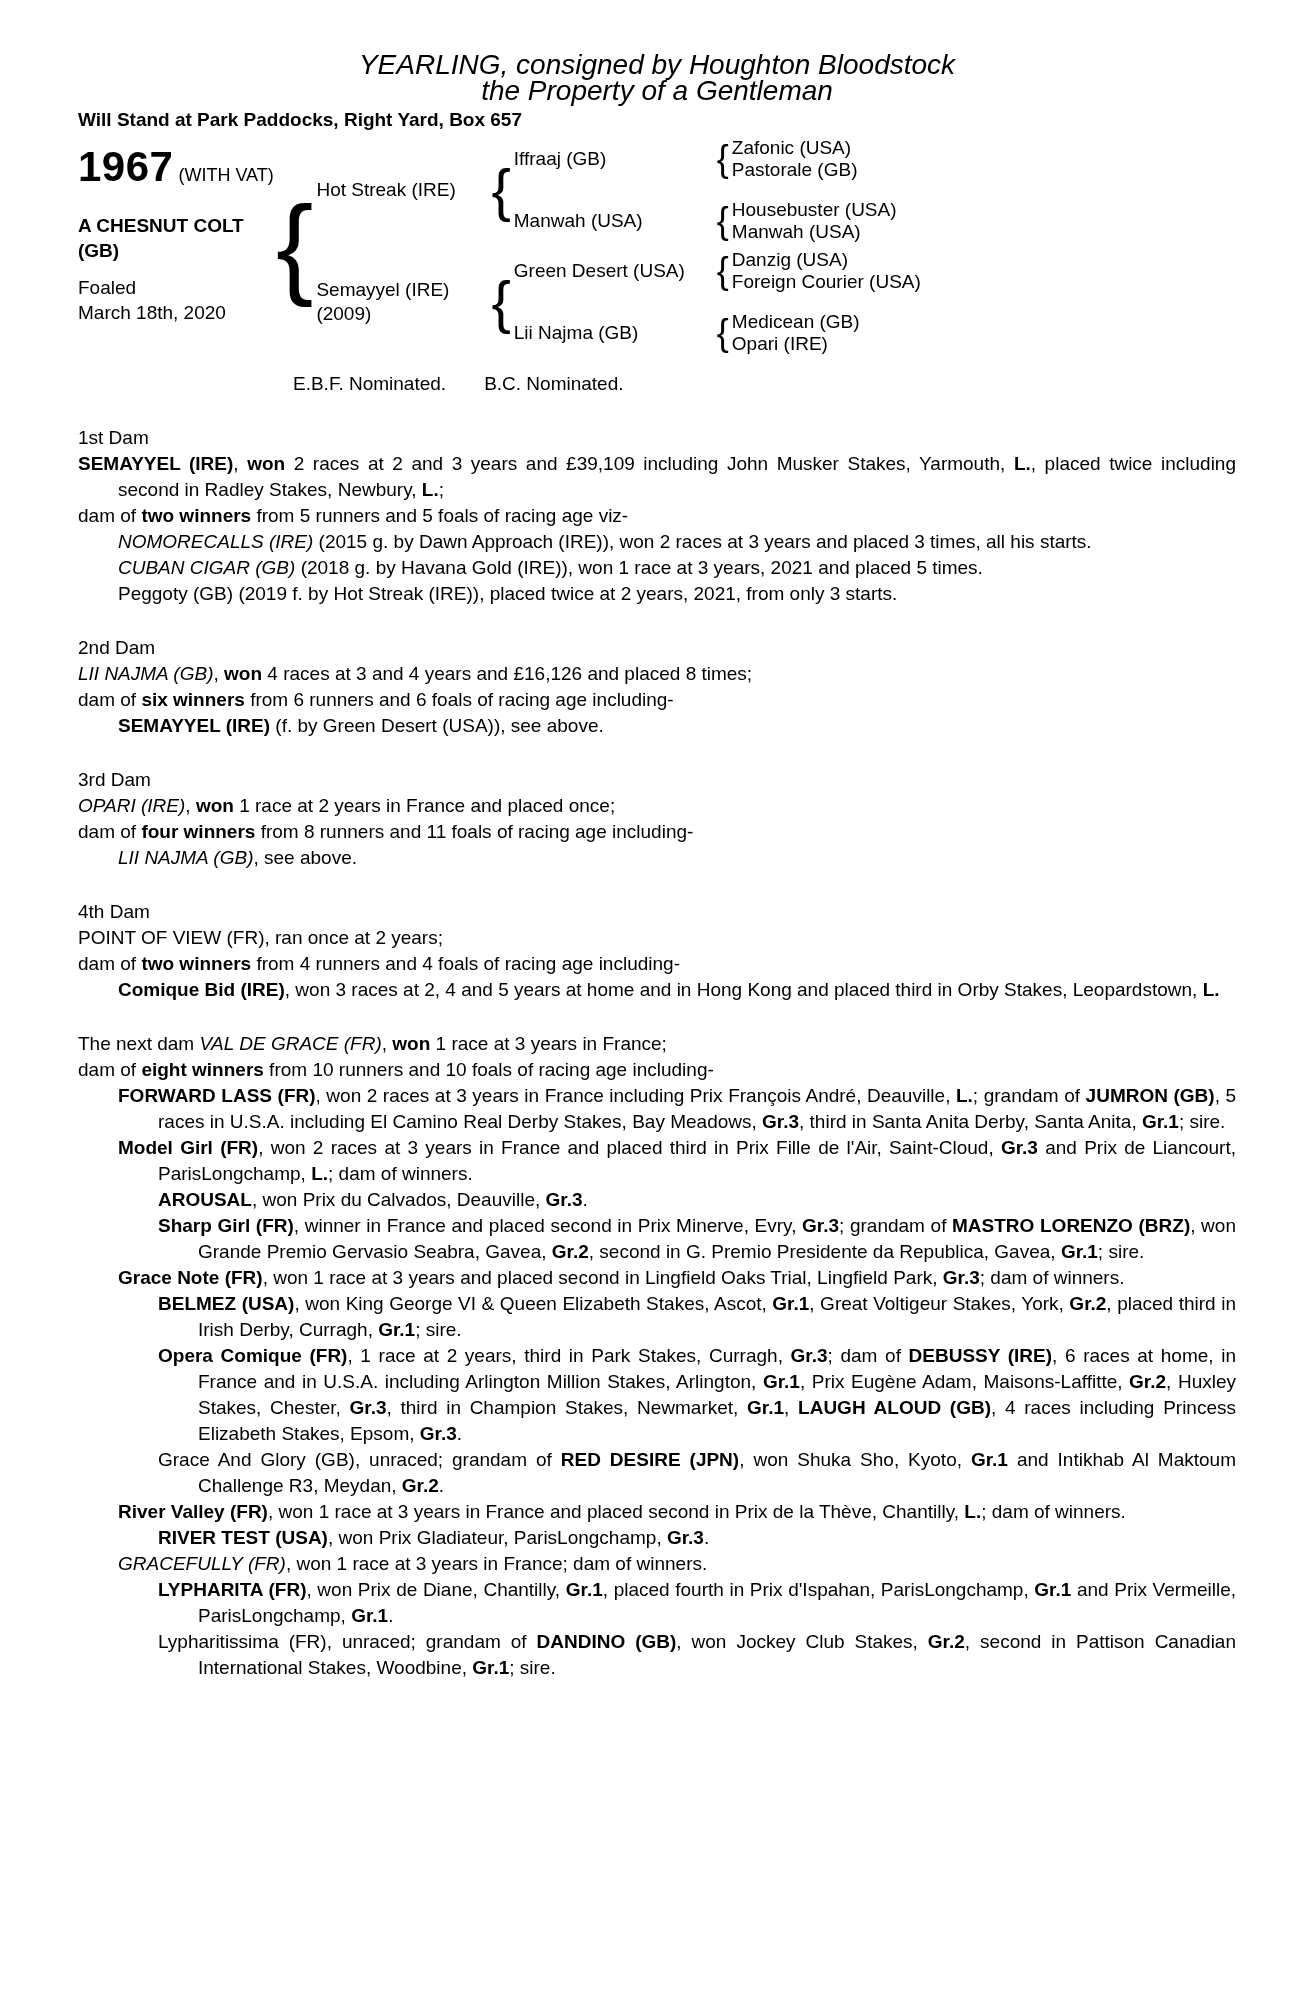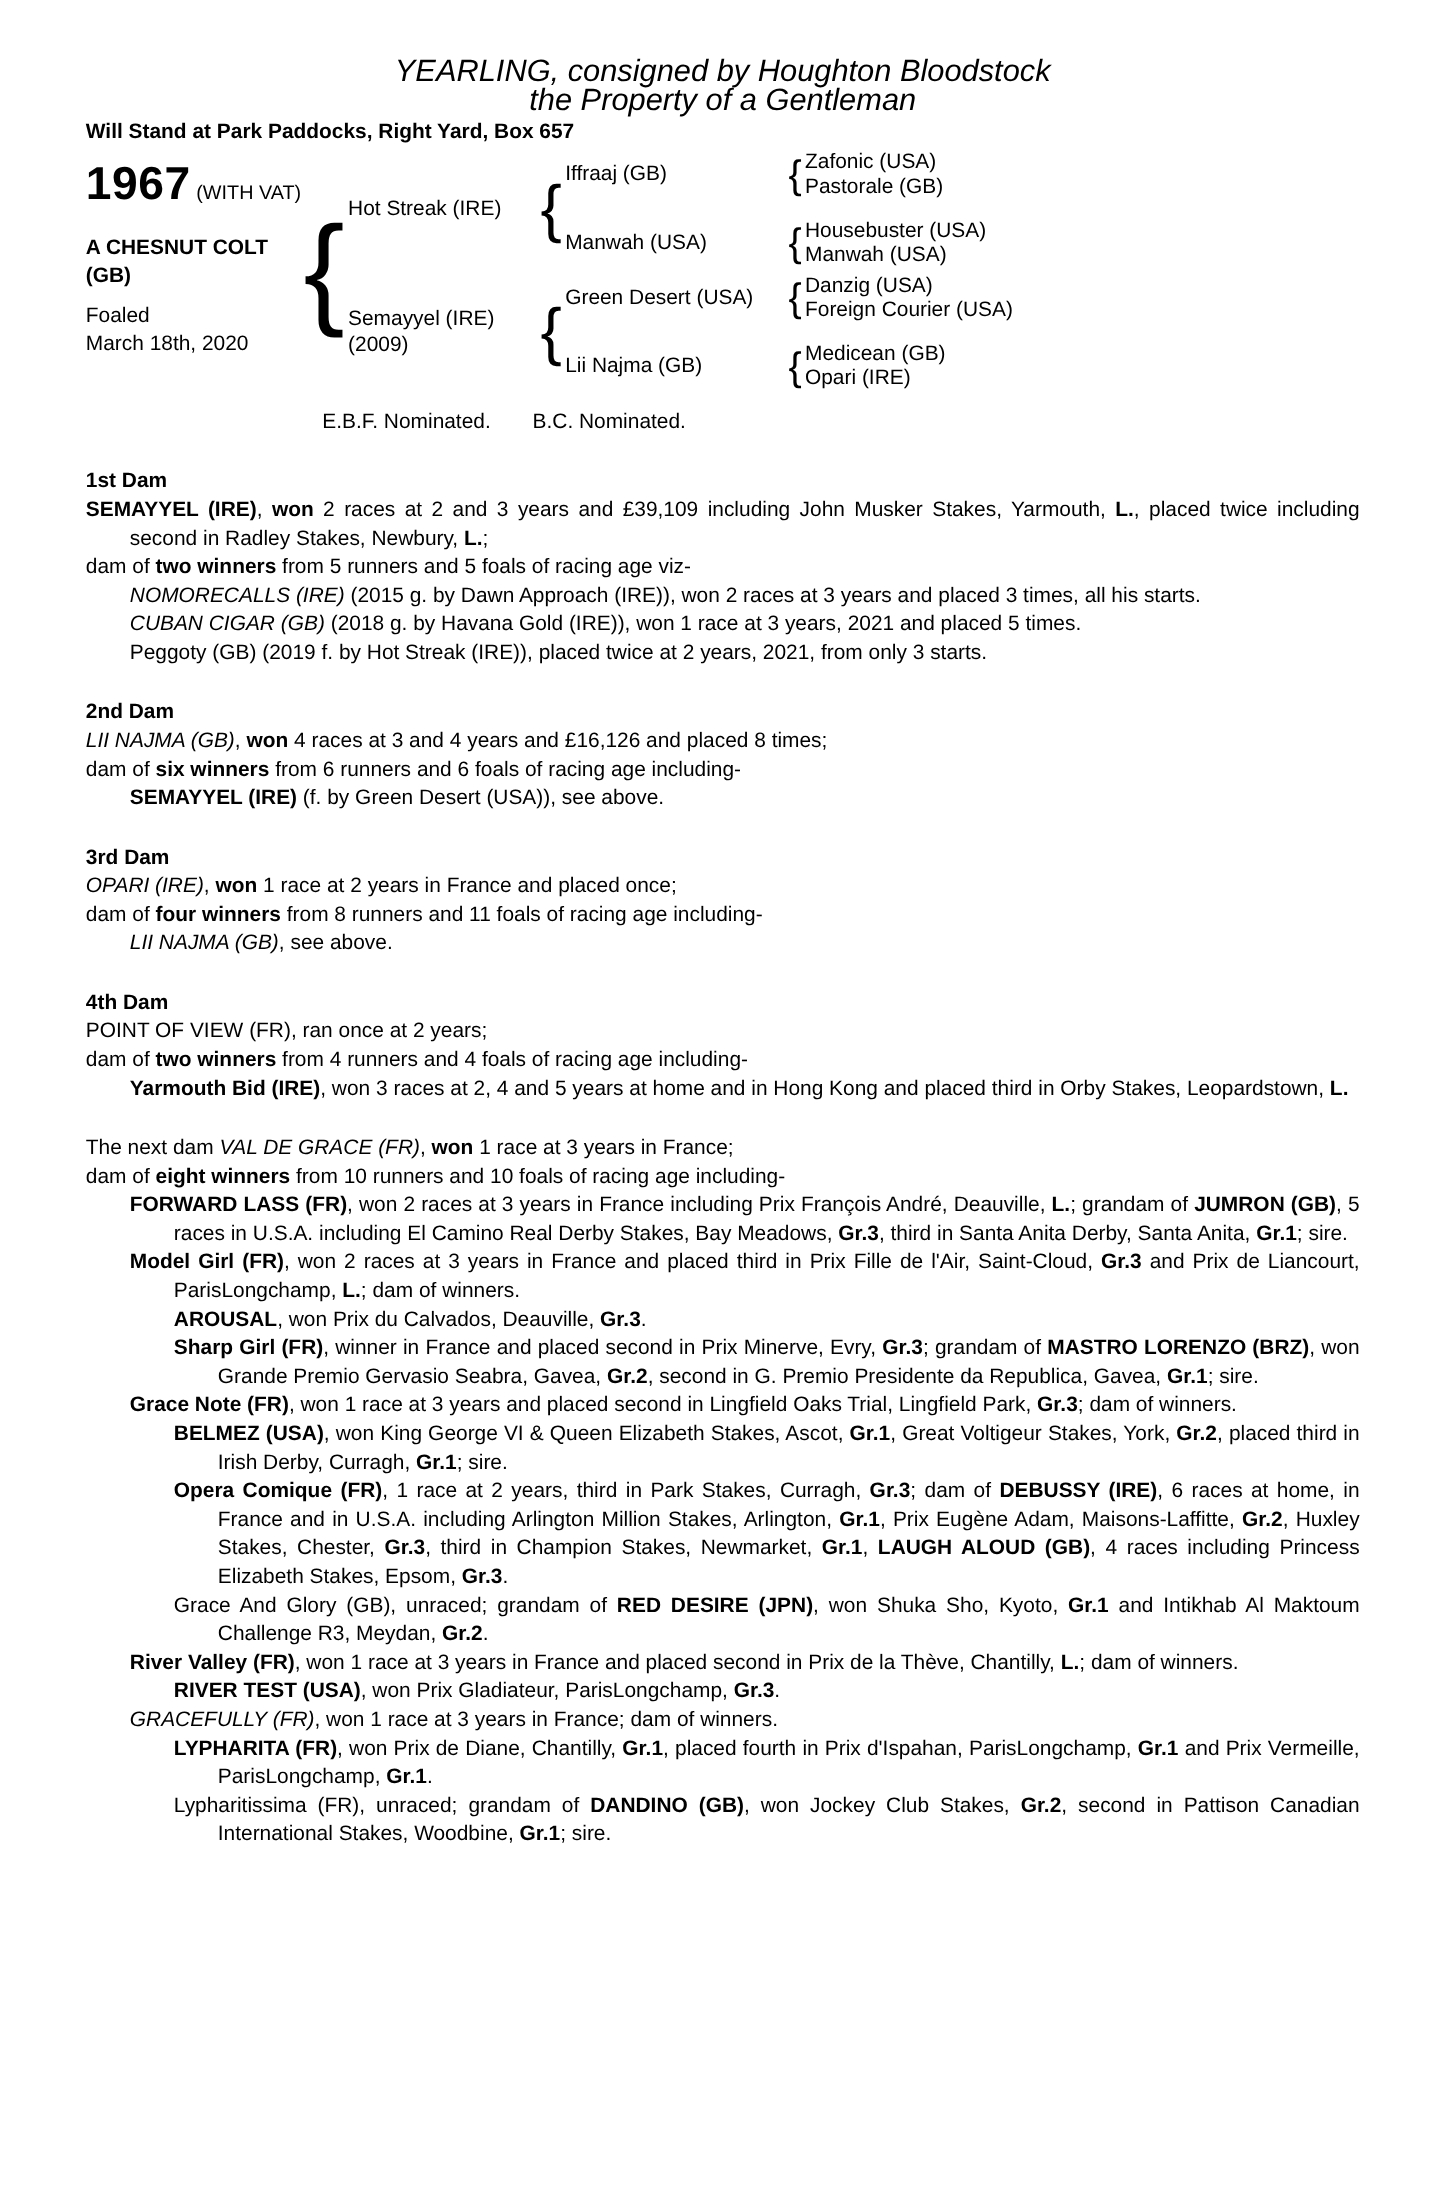--- a/index.html
+++ b/index.html
@@ -52,21 +52,21 @@
   .g3col  { width: 218px; flex: 0 0 auto; }
   .g3col > div { line-height: 22px; white-space: nowrap; }
 
   
   .nominations { display: flex; gap: 38px; padding-left: 215px; margin-top: 16px;
                  font-weight: normal; line-height: 26px; }
 
   
   .ped-text { margin-top: 4px; }
   .section { margin-top: 28px; }
-  .sec-heading { font-weight: bold; line-height: 26px; margin-top: 24px; }
+  .sec-heading { font-weight: normal; line-height: 26px; margin-top: 24px; }
   .para { margin: 0; text-align: justify; line-height: 26px; }
   .para .b { font-weight: bold; }
   .para .i { font-style: italic; }
   .para.L0 { padding-left: 0; }
   .para.L0.hang { padding-left: 40px; text-indent: -40px; }
   .para.L1 { padding-left: 40px; }
   .para.L1.hang { padding-left: 80px; text-indent: -40px; }
   .para.L2 { padding-left: 80px; }
   .para.L2.hang { padding-left: 120px; text-indent: -40px; }
 </style>
@@ -170,21 +170,21 @@
       <section class="section">
         <div class="sec-heading">3rd Dam</div>
         <p class="para L0 hang"><span class="i">OPARI (IRE)</span><span>, </span><span class="b">won</span><span> 1 race at 2 years in France and placed once;</span></p>
         <p class="para L0"><span>dam of </span><span class="b">four winners</span><span> from 8 runners and 11 foals of racing age including-</span></p>
         <p class="para L1 hang"><span class="i">LII NAJMA (GB)</span><span>, see above.</span></p>
       </section>
       <section class="section">
         <div class="sec-heading">4th Dam</div>
         <p class="para L0 hang"><span>POINT OF VIEW (FR), ran once at 2 years;</span></p>
         <p class="para L0"><span>dam of </span><span class="b">two winners</span><span> from 4 runners and 4 foals of racing age including-</span></p>
-        <p class="para L1 hang"><span class="b">Yarmouth Bid (IRE)</span><span>, won 3 races at 2, 4 and 5 years at home and in Hong Kong and placed third in Orby Stakes, Leopardstown, </span><span class="b">L.</span></p>
+        <p class="para L1 hang"><span class="b">Comique Bid (IRE)</span><span>, won 3 races at 2, 4 and 5 years at home and in Hong Kong and placed third in Orby Stakes, Leopardstown, </span><span class="b">L.</span></p>
       </section>
       <section class="section">
         <p class="para L0 hang"><span>The next dam </span><span class="i">VAL DE GRACE (FR)</span><span>, </span><span class="b">won</span><span> 1 race at 3 years in France;</span></p>
         <p class="para L0"><span>dam of </span><span class="b">eight winners</span><span> from 10 runners and 10 foals of racing age including-</span></p>
         <p class="para L1 hang"><span class="b">FORWARD LASS (FR)</span><span>, won 2 races at 3 years in France including Prix François André, Deauville, </span><span class="b">L.</span><span>; grandam of </span><span class="b">JUMRON (GB)</span><span>, 5 races in U.S.A. including El Camino Real Derby Stakes, Bay Meadows, </span><span class="b">Gr.3</span><span>, third in Santa Anita Derby, Santa Anita, </span><span class="b">Gr.1</span><span>; sire.</span></p>
         <p class="para L1 hang"><span class="b">Model Girl (FR)</span><span>, won 2 races at 3 years in France and placed third in Prix Fille de l'Air, Saint-Cloud, </span><span class="b">Gr.3</span><span> and Prix de Liancourt, ParisLongchamp, </span><span class="b">L.</span><span>; dam of winners.</span></p>
         <p class="para L2 hang"><span class="b">AROUSAL</span><span>, won Prix du Calvados, Deauville, </span><span class="b">Gr.3</span><span>.</span></p>
         <p class="para L2 hang"><span class="b">Sharp Girl (FR)</span><span>, winner in France and placed second in Prix Minerve, Evry, </span><span class="b">Gr.3</span><span>; grandam of </span><span class="b">MASTRO LORENZO (BRZ)</span><span>, won Grande Premio Gervasio Seabra, Gavea, </span><span class="b">Gr.2</span><span>, second in G. Premio Presidente da Republica, Gavea, </span><span class="b">Gr.1</span><span>; sire.</span></p>
         <p class="para L1 hang"><span class="b">Grace Note (FR)</span><span>, won 1 race at 3 years and placed second in Lingfield Oaks Trial, Lingfield Park, </span><span class="b">Gr.3</span><span>; dam of winners.</span></p>
         <p class="para L2 hang"><span class="b">BELMEZ (USA)</span><span>, won King George VI &amp; Queen Elizabeth Stakes, Ascot, </span><span class="b">Gr.1</span><span>, Great Voltigeur Stakes, York, </span><span class="b">Gr.2</span><span>, placed third in Irish Derby, Curragh, </span><span class="b">Gr.1</span><span>; sire.</span></p>

